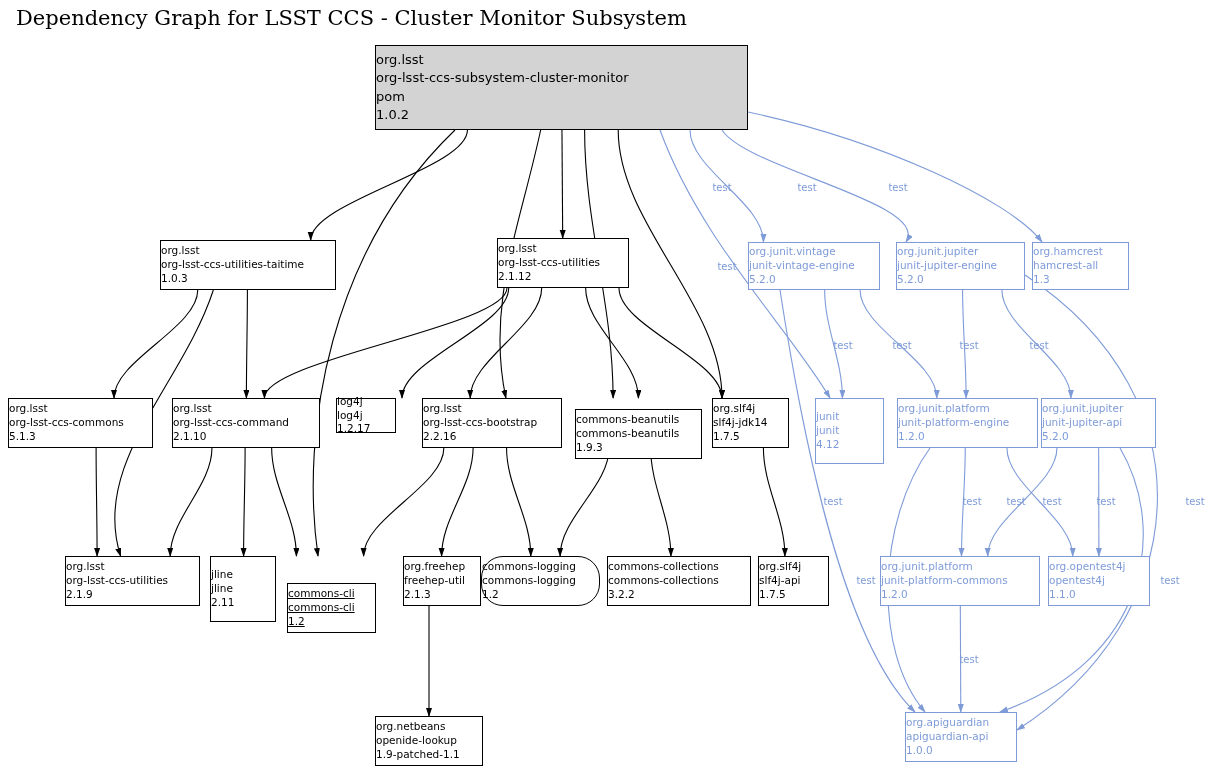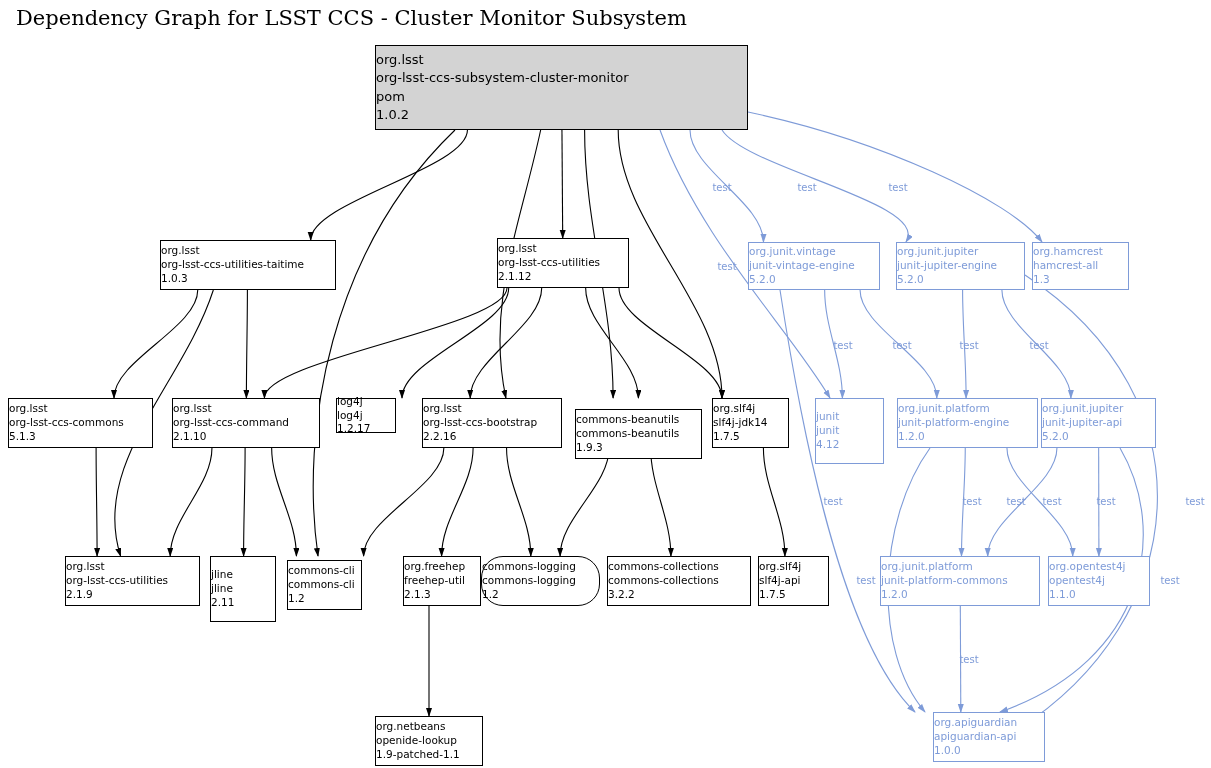--- a/index.html
+++ b/index.html
@@ -190,21 +190,21 @@
       <div class="node scope-compile" style="left: 65px; top: 556px; width: 135px; height: 50px;">
         <div class="node-line">org.lsst</div>
         <div class="node-line">org-lsst-ccs-utilities</div>
         <div class="node-line">2.1.9</div>
       </div>
       <div class="node scope-compile" style="left: 210px; top: 556px; width: 66px; height: 66px;">
         <div class="node-line">jline</div>
         <div class="node-line">jline</div>
         <div class="node-line">2.11</div>
       </div>
-      <div class="node scope-compile" style="left: 287px; top: 560px; width: 75px; height: 50px;">
+      <div class="node scope-compile" style="left: 287px; top: 583px; width: 89px; height: 50px; text-decoration: underline;">
         <div class="node-line">commons-cli</div>
         <div class="node-line">commons-cli</div>
         <div class="node-line">1.2</div>
       </div>
       <div class="node scope-compile" style="left: 403px; top: 556px; width: 78px; height: 50px;">
         <div class="node-line">org.freehep</div>
         <div class="node-line">freehep-util</div>
         <div class="node-line">2.1.3</div>
       </div>
       <div class="node scope-compile" style="left: 481px; top: 556px; width: 119px; height: 50px; border-radius: 22px;">
@@ -230,19 +230,19 @@
       <div class="node scope-test" style="left: 1048px; top: 556px; width: 102px; height: 50px;">
         <div class="node-line">org.opentest4j</div>
         <div class="node-line">opentest4j</div>
         <div class="node-line">1.1.0</div>
       </div>
       <div class="node scope-compile" style="left: 375px; top: 716px; width: 108px; height: 50px;">
         <div class="node-line">org.netbeans</div>
         <div class="node-line">openide-lookup</div>
         <div class="node-line">1.9-patched-1.1</div>
       </div>
-      <div class="node scope-test" style="left: 905px; top: 712px; width: 112px; height: 50px; margin-left: 28px;">
+      <div class="node scope-test" style="left: 905px; top: 712px; width: 112px; height: 50px;">
         <div class="node-line">org.apiguardian</div>
         <div class="node-line">apiguardian-api</div>
         <div class="node-line">1.0.0</div>
       </div>
     </div>
 </div>
 
 </body></html>

